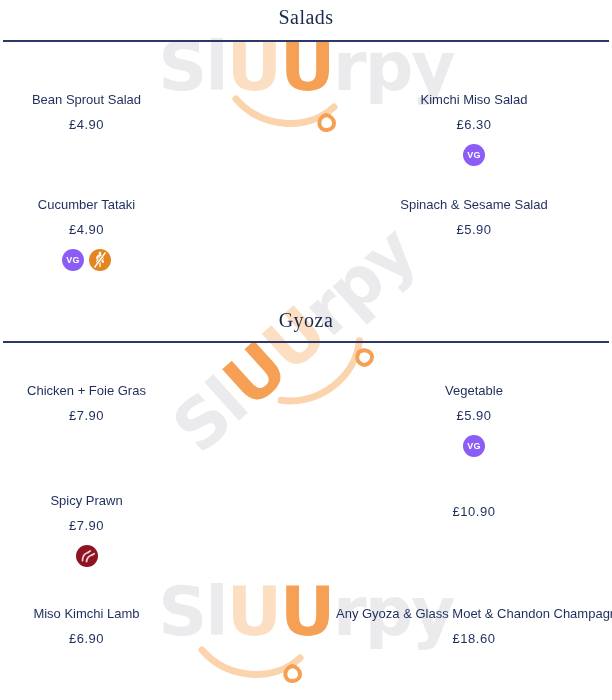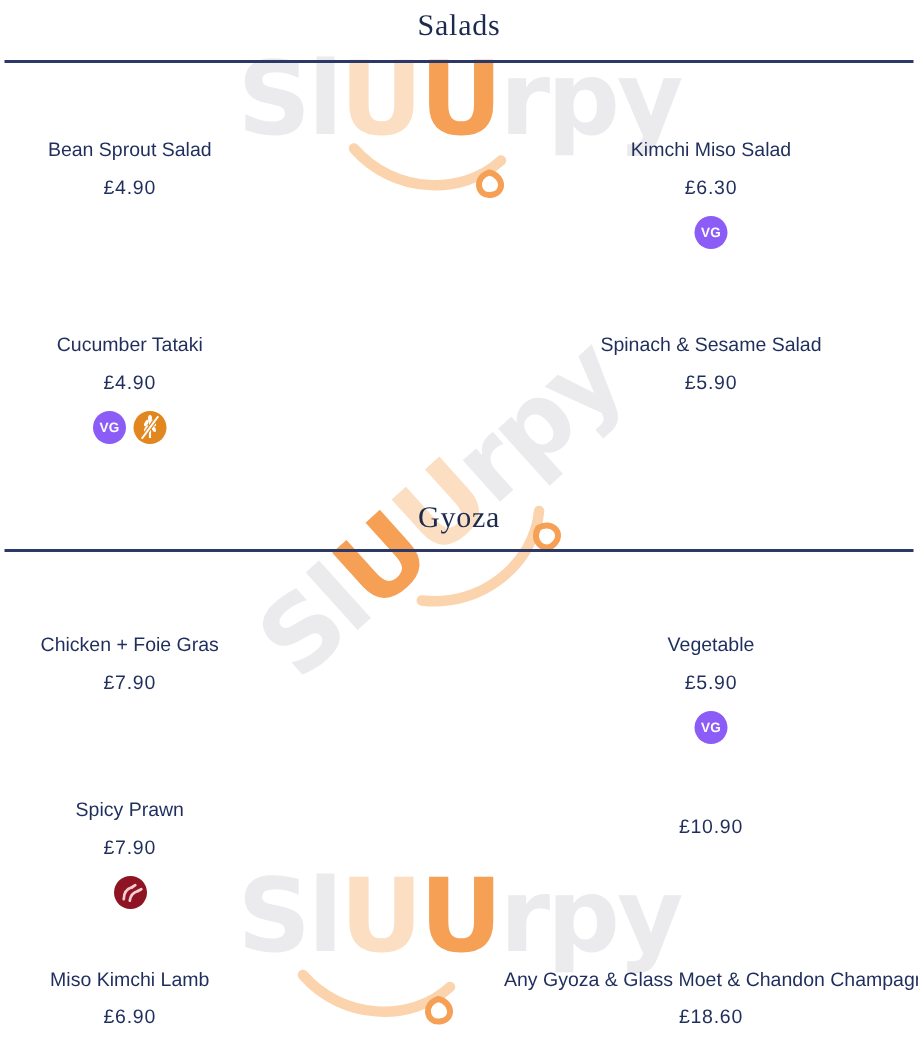--- a/index.html
+++ b/index.html
@@ -39,22 +39,22 @@
     font-size:20px; line-height:24px; letter-spacing:0.5px;
     color:#1c2a4e;
   }
   .title-salads { padding-top:5px; }
   .title-gyoza  { padding-top:37px; }
   .rule { height:2px; background:#2c3966; margin:11px 3px 0 3px; }
   .rule-gyoza { margin-top:9px; }
 
   .menu-row { display:flex; justify-content:space-between; }
   .r-s1 { margin-top:51px; }
-  .r-s2 { margin-top:57px; }
-  .r-g1 { margin-top:55px; }
+  .r-s2 { margin-top:32px; }
+  .r-g1 { margin-top:41px; }
   .r-g2 { margin-top:37px;gap:16px; }
   .r-g3 { margin-top:40px; }
 
   .cell { text-align:center; }
   .cell-left  { width:173px; }
   .cell-right { width:276px; }
 
   .item-name  { font-size:13px; line-height:14px; color:#1f2e5c; white-space:nowrap; }
   .item-price { font-size:13px; line-height:14px; color:#1f2e5c; margin-top:11px; letter-spacing:0.5px; }
   .badges { margin-top:12px; height:22px; display:flex; justify-content:center; gap:5px; }

